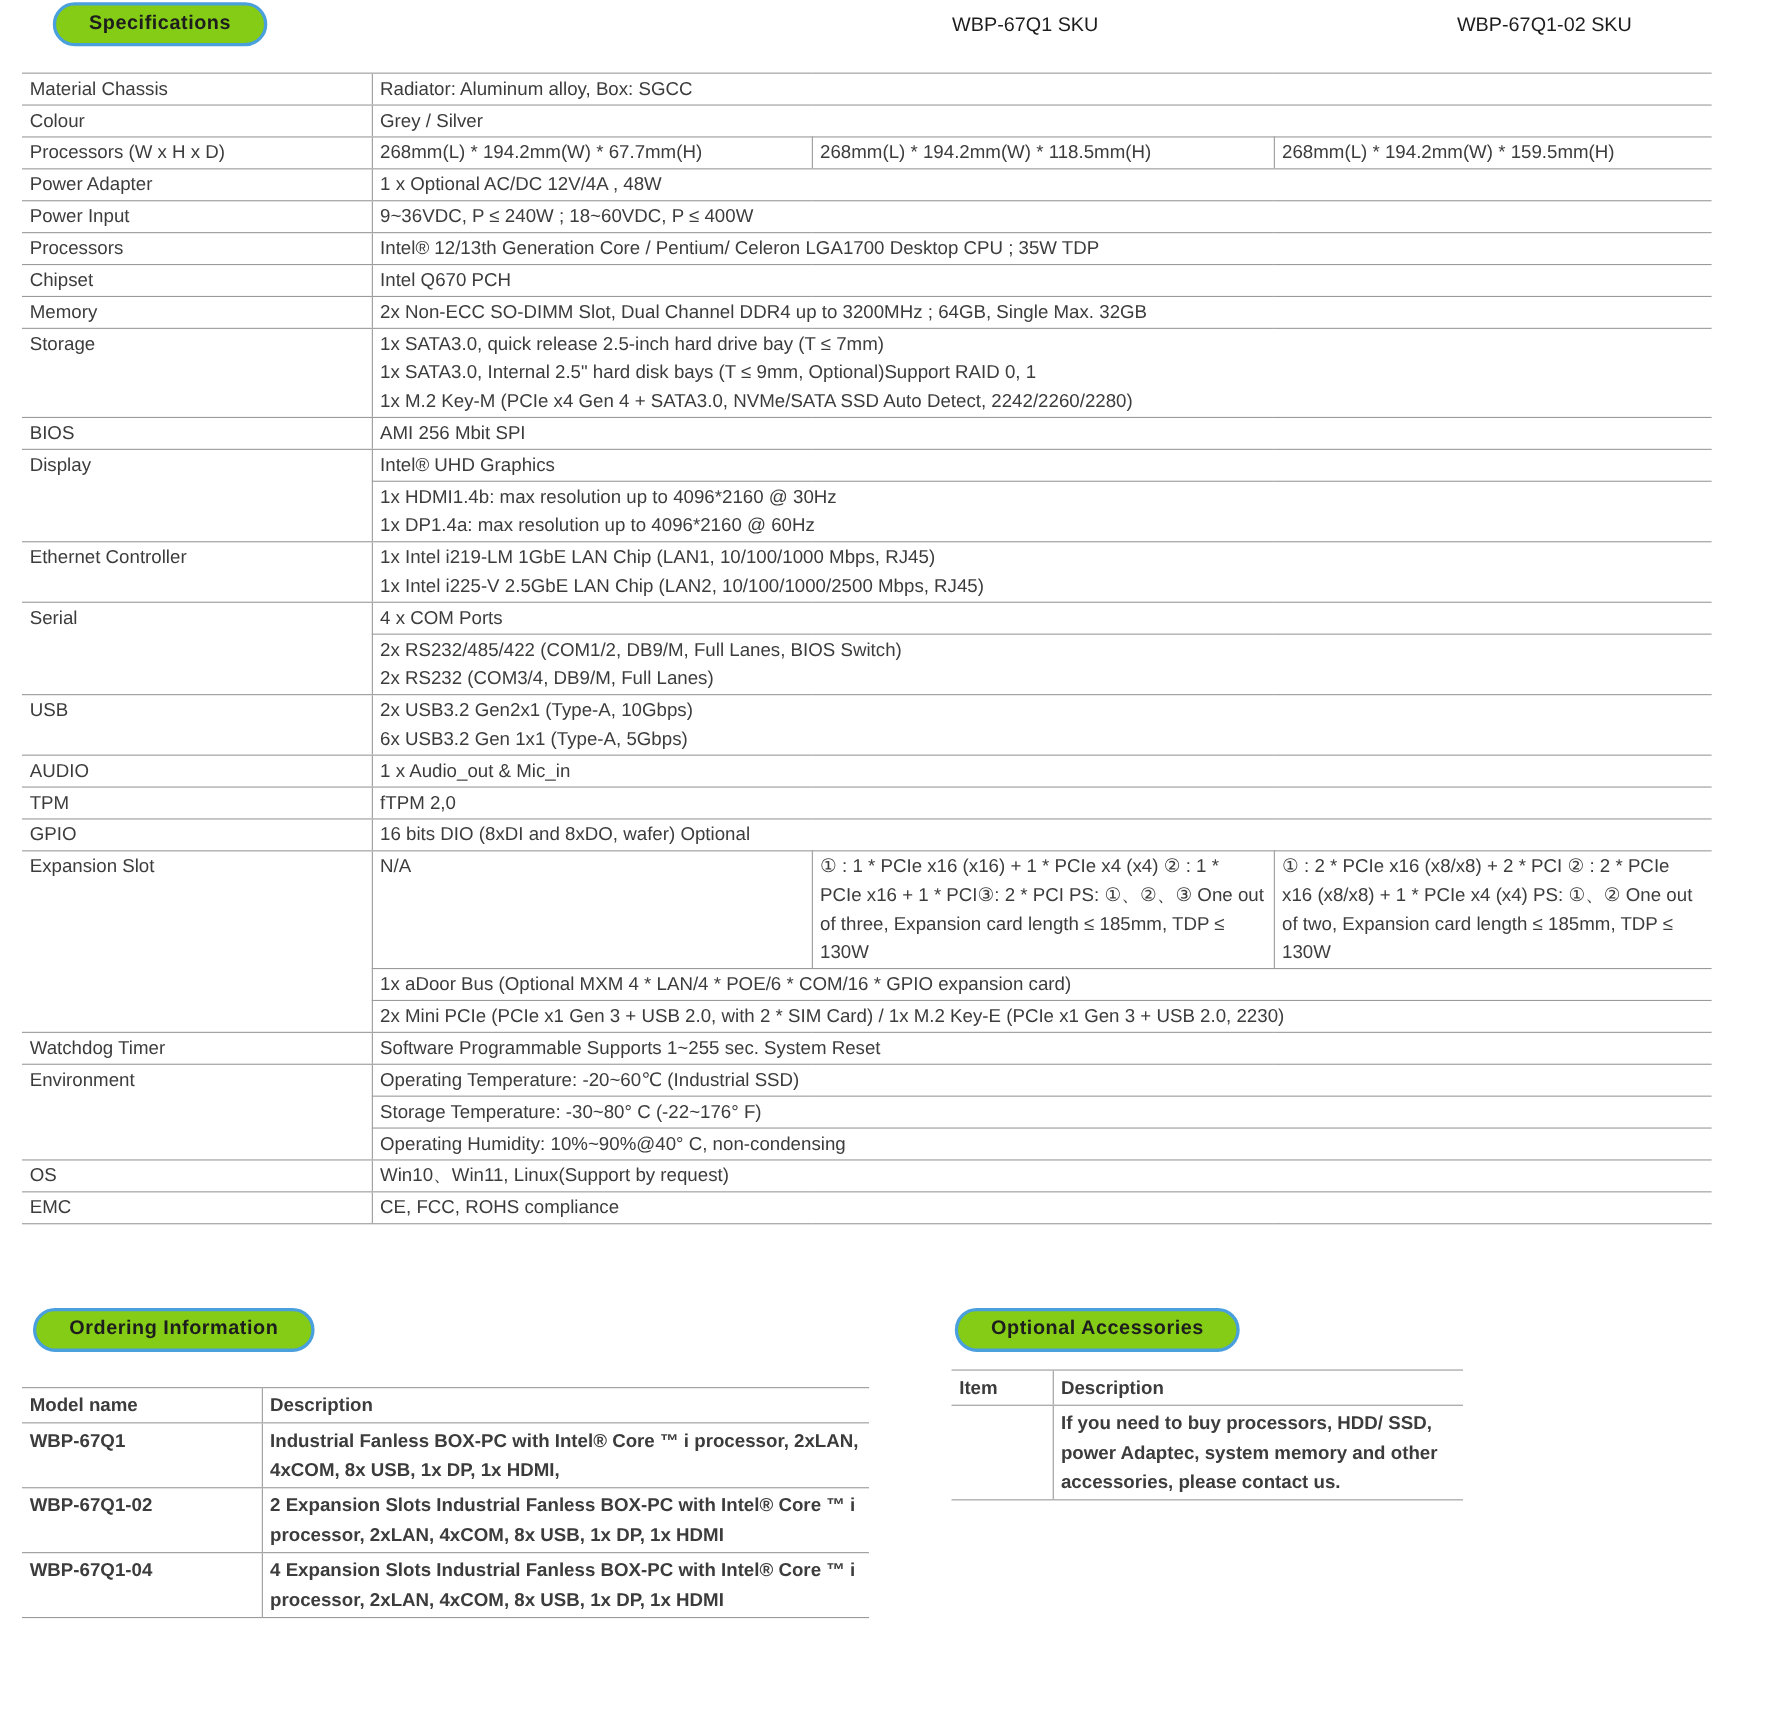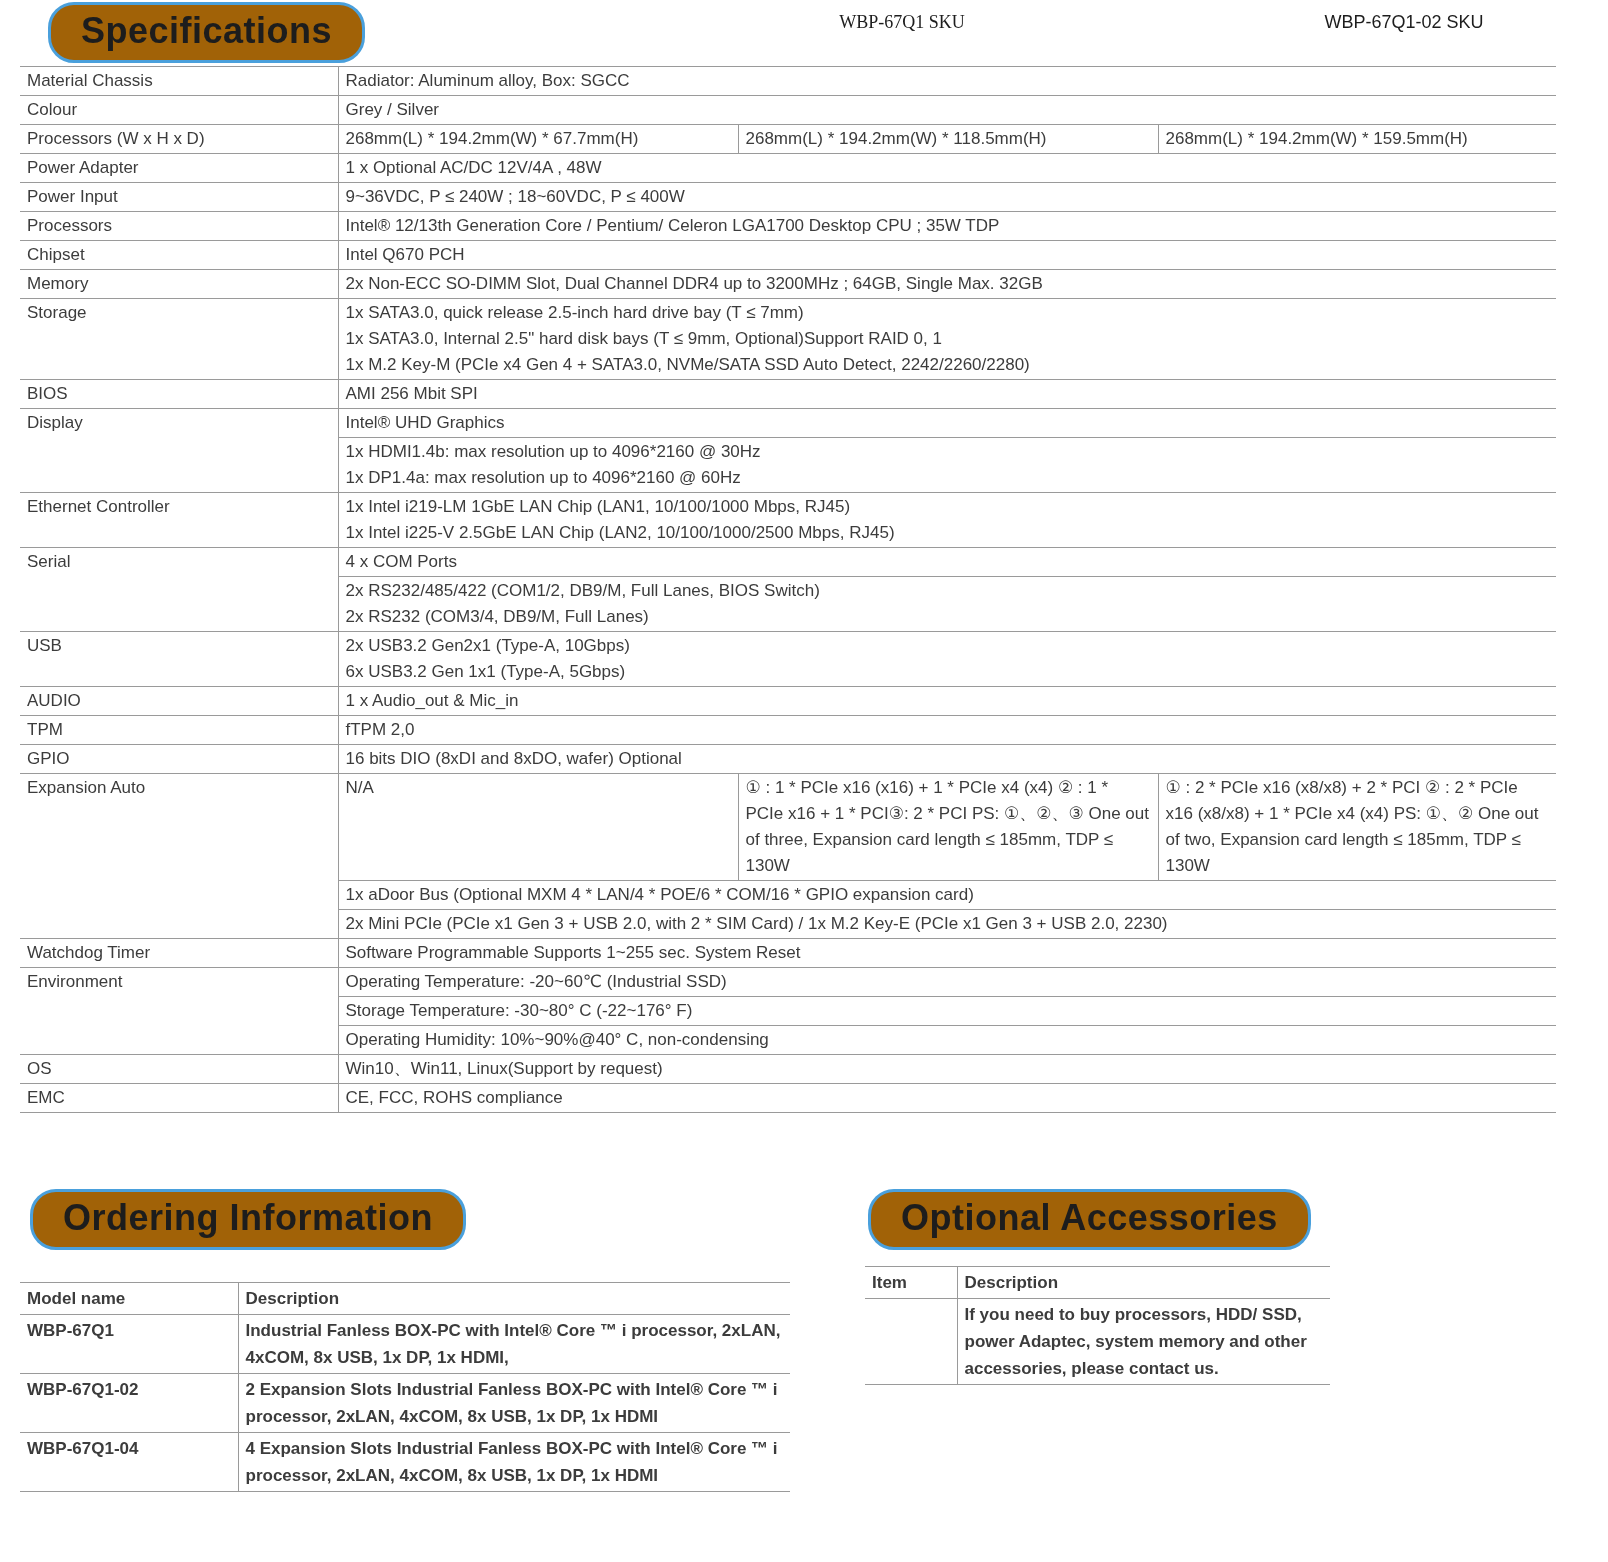--- a/index.html
+++ b/index.html
@@ -12,37 +12,37 @@
     overflow: hidden;
   }
   .page { position: relative; width: 1608px; height: 1562px; }
 
   
   .pill {
     display: inline-block;
     border: 3px solid #4aa0dc;
     border-radius: 26px;
     padding: 5px 30px 8px 30px;
-    font-size: 36px;
+    font-size: 18px;
     font-weight: bold;
     color: #1d1d1d;
-    background: #a16207;
+    background: #84cc16;
     letter-spacing: 0.5px;
   }
 
   
   .top-header { position: relative; height: 62px; }
   .top-header .pill { margin: 2px 0 0 48px; }
   .sku-label {
     position: absolute; top: 12px;
     transform: translateX(-50%);
     font-size: 18px; font-weight: 500; color: #1d1d1d;
     white-space: nowrap;
   }
-  .sku-label.sku1 { left: 902px; font-family: Liberation Serif, serif; }
+  .sku-label.sku1 { left: 932px; }
   .sku-label.sku2 { left: 1404px; }
 
   
   table.spec {
     border-collapse: collapse;
     table-layout: fixed;
     margin-left: 20px;
     width: 1536px;
     margin-top: 4px;
   }
@@ -194,21 +194,21 @@
       <td>TPM</td>
       <td class="v" colspan="3">fTPM 2,0</td>
     </tr>
 
     <tr>
       <td>GPIO</td>
       <td class="v" colspan="3">16 bits DIO (8xDI and 8xDO, wafer) Optional</td>
     </tr>
 
     <tr>
-      <td rowspan="3">Expansion Auto</td>
+      <td rowspan="3">Expansion Slot</td>
       <td class="v">N/A</td>
       <td class="v">① : 1 * PCIe x16 (x16) + 1 * PCIe x4 (x4) ② : 1 * PCIe x16 + 1 * PCI③: 2 * PCI PS: ①、②、③ One out of three, Expansion card length ≤ 185mm, TDP ≤ 130W</td>
       <td class="v">① : 2 * PCIe x16 (x8/x8) + 2 * PCI ② : 2 * PCIe x16 (x8/x8) + 1 * PCIe x4 (x4) PS: ①、② One out of two, Expansion card length ≤ 185mm, TDP ≤ 130W</td>
     </tr>
     <tr>
       <td class="v" colspan="3">1x aDoor Bus (Optional MXM 4 * LAN/4 * POE/6 * COM/16 * GPIO expansion card)</td>
     </tr>
     <tr>
       <td class="v" colspan="3">2x Mini PCIe (PCIe x1 Gen 3 + USB 2.0, with 2 * SIM Card)   /   1x M.2 Key-E (PCIe x1 Gen 3 + USB 2.0, 2230)</td>
     </tr>

